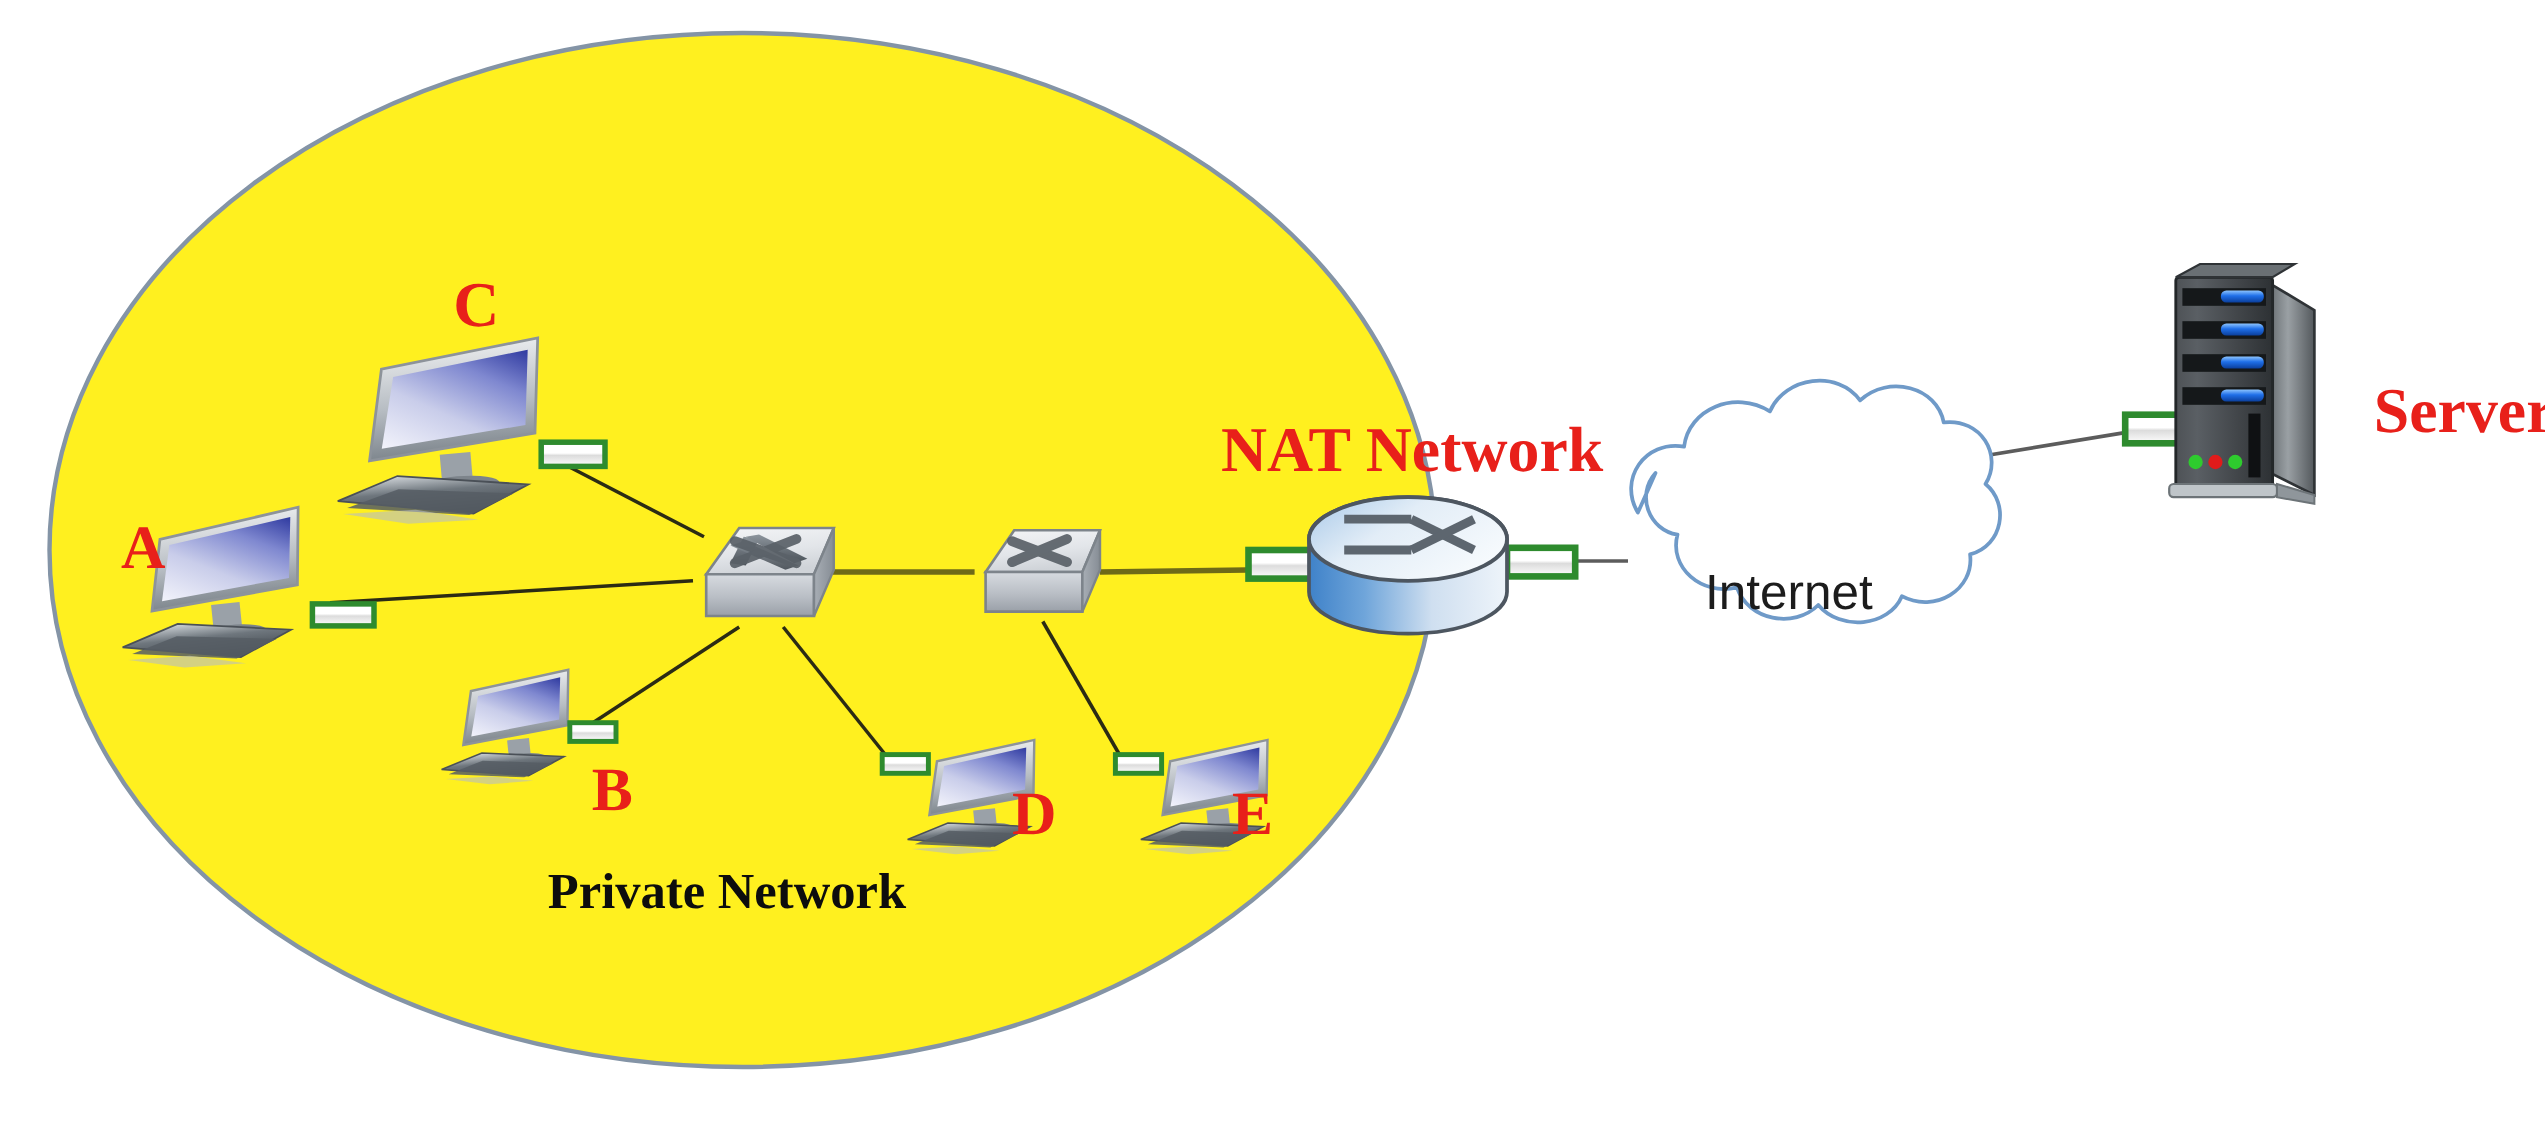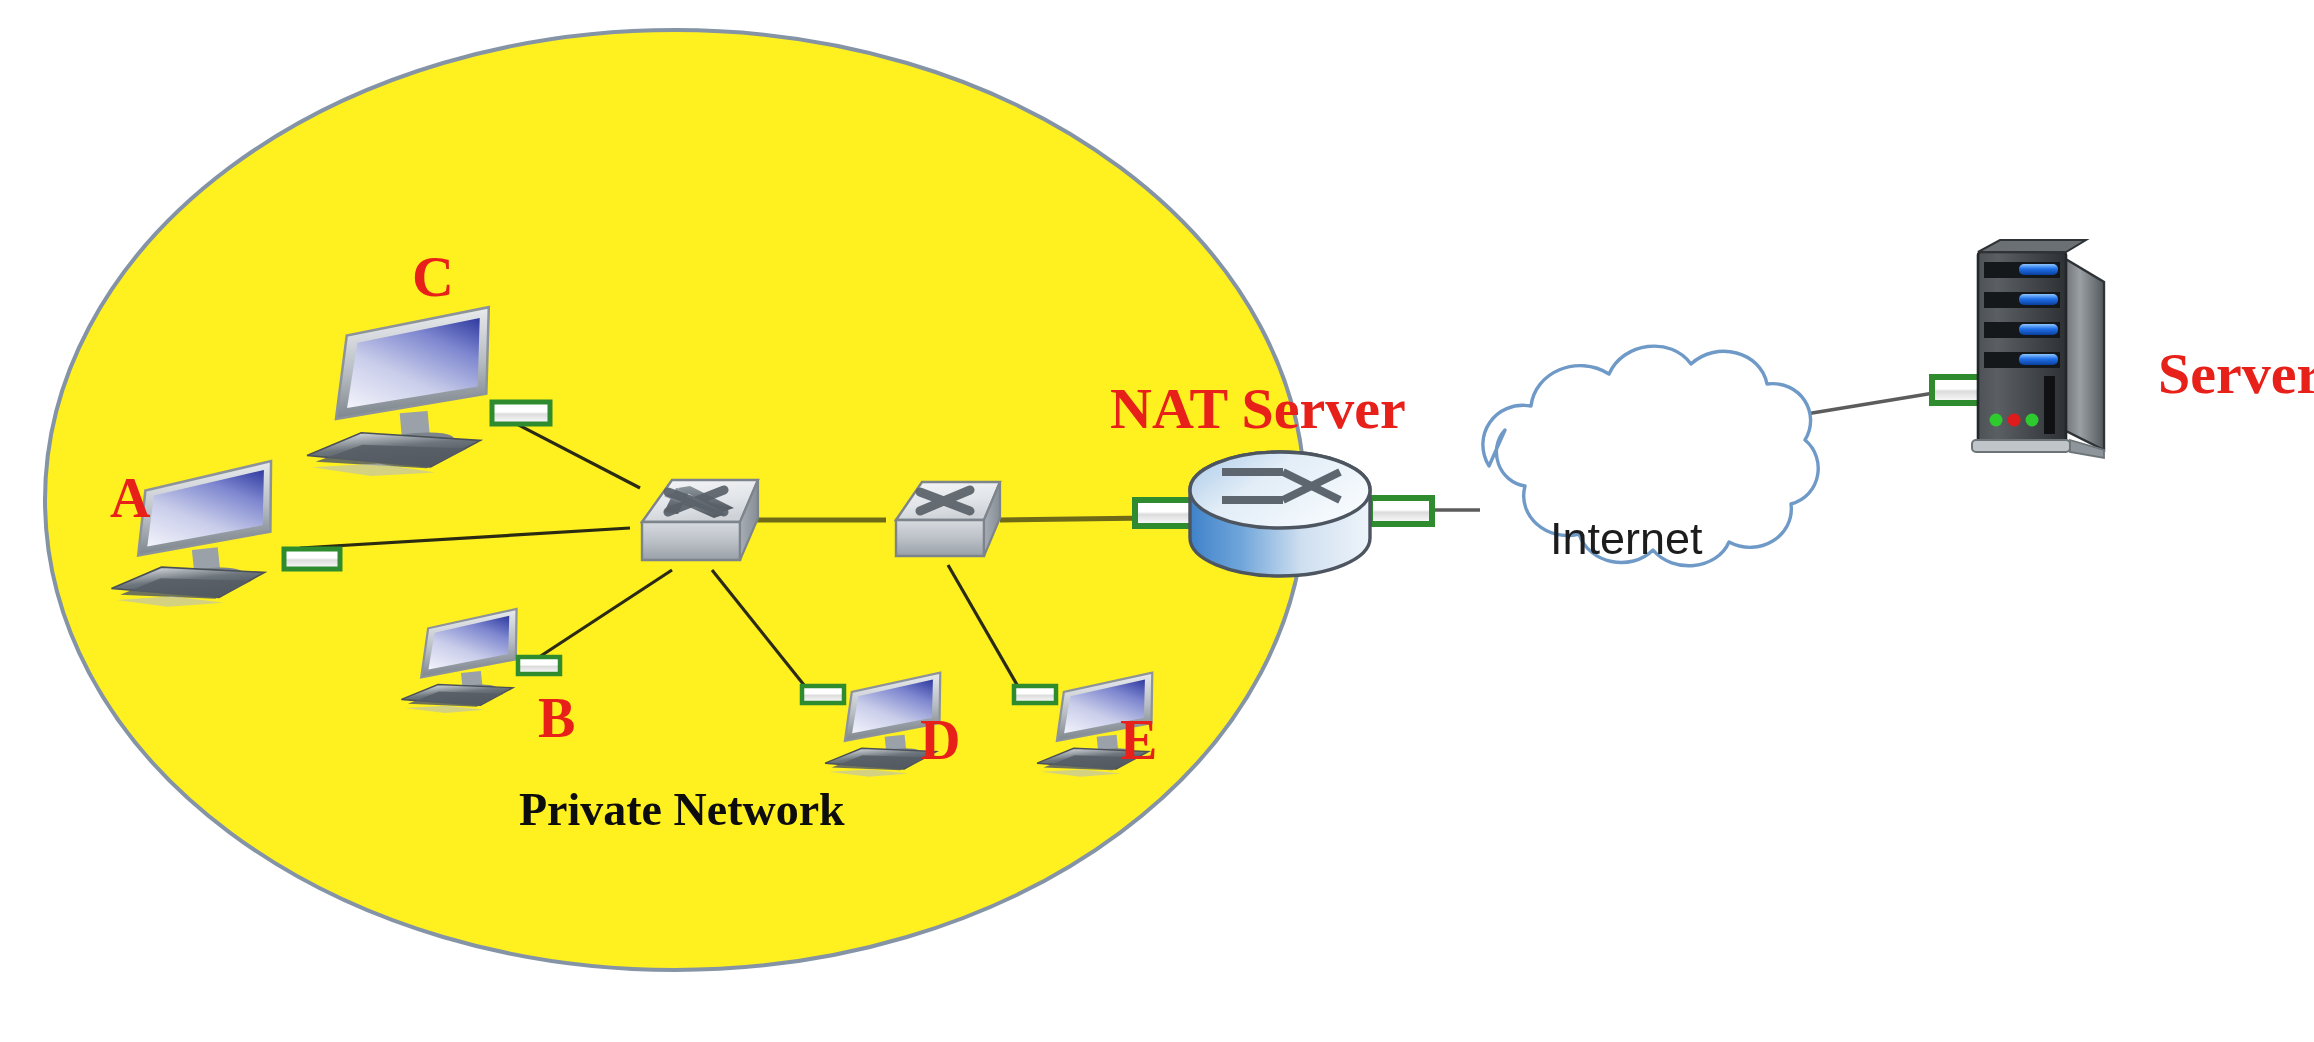--- a/index.html
+++ b/index.html
@@ -32,21 +32,20 @@
   }
   .lbl-red {
     color: #e8201a;
     font-family: "Liberation Serif", serif;
     font-weight: bold;
   }
   .lbl-black-serif {
     color: #0d0d0d;
     font-family: "Liberation Serif", serif;
     font-weight: bold;
-    margin-left: 21px;
   }
   .lbl-black-sans {
     color: #1c1c1c;
     font-family: "Liberation Sans", sans-serif;
     font-weight: normal;
     margin-top: 36px;
   }
 </style>
 </head>
 <body>
@@ -297,21 +296,21 @@
   <div class="lbl lbl-red" style="left:110px; top:470px; font-size:56px;">A</div>
 
   <div class="lbl lbl-red" style="left:538px; top:690px; font-size:56px;">B</div>
 
   <div class="lbl lbl-red" style="left:412px; top:248px; font-size:58px;">C</div>
 
   <div class="lbl lbl-red" style="left:920px; top:712px; font-size:56px;">D</div>
 
   <div class="lbl lbl-red" style="left:1120px; top:712px; font-size:56px;">E</div>
 
-  <div class="lbl lbl-red" style="left:1110px; top:380px; font-size:58px;">NAT Server</div>
+  <div class="lbl lbl-red" style="left:1110px; top:380px; font-size:58px;">NAT Network</div>
 
   <div class="lbl lbl-black-sans" style="left:1550px; top:480px; font-size:45px;">Internet</div>
 
   <div class="lbl lbl-red" style="left:2158px; top:345px; font-size:58px;">Server</div>
 
   <div class="lbl lbl-black-serif" style="left:498px; top:787px; font-size:46px;">Private Network</div>
 
 </div>
 
 </body></html>

